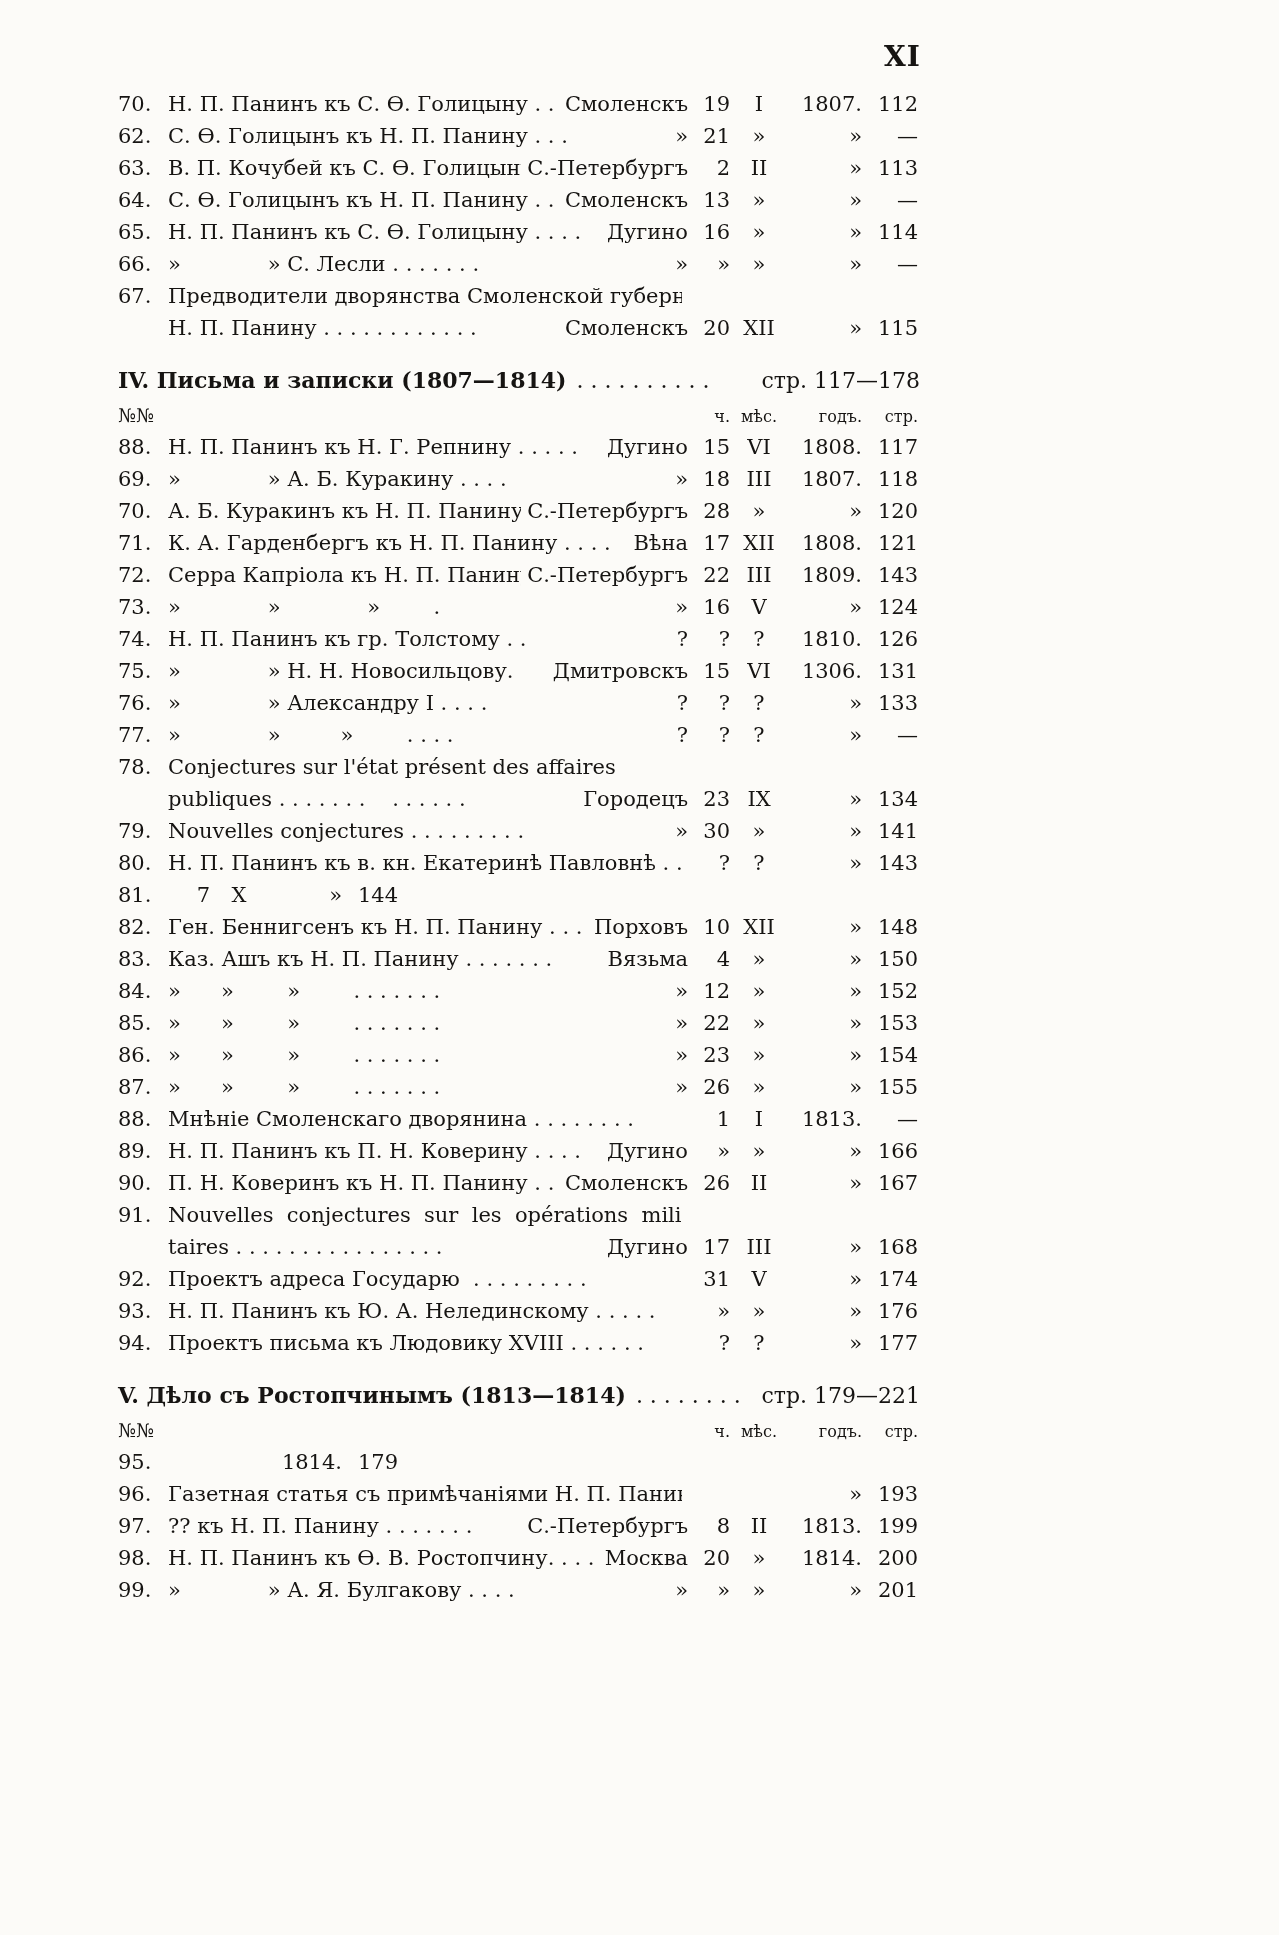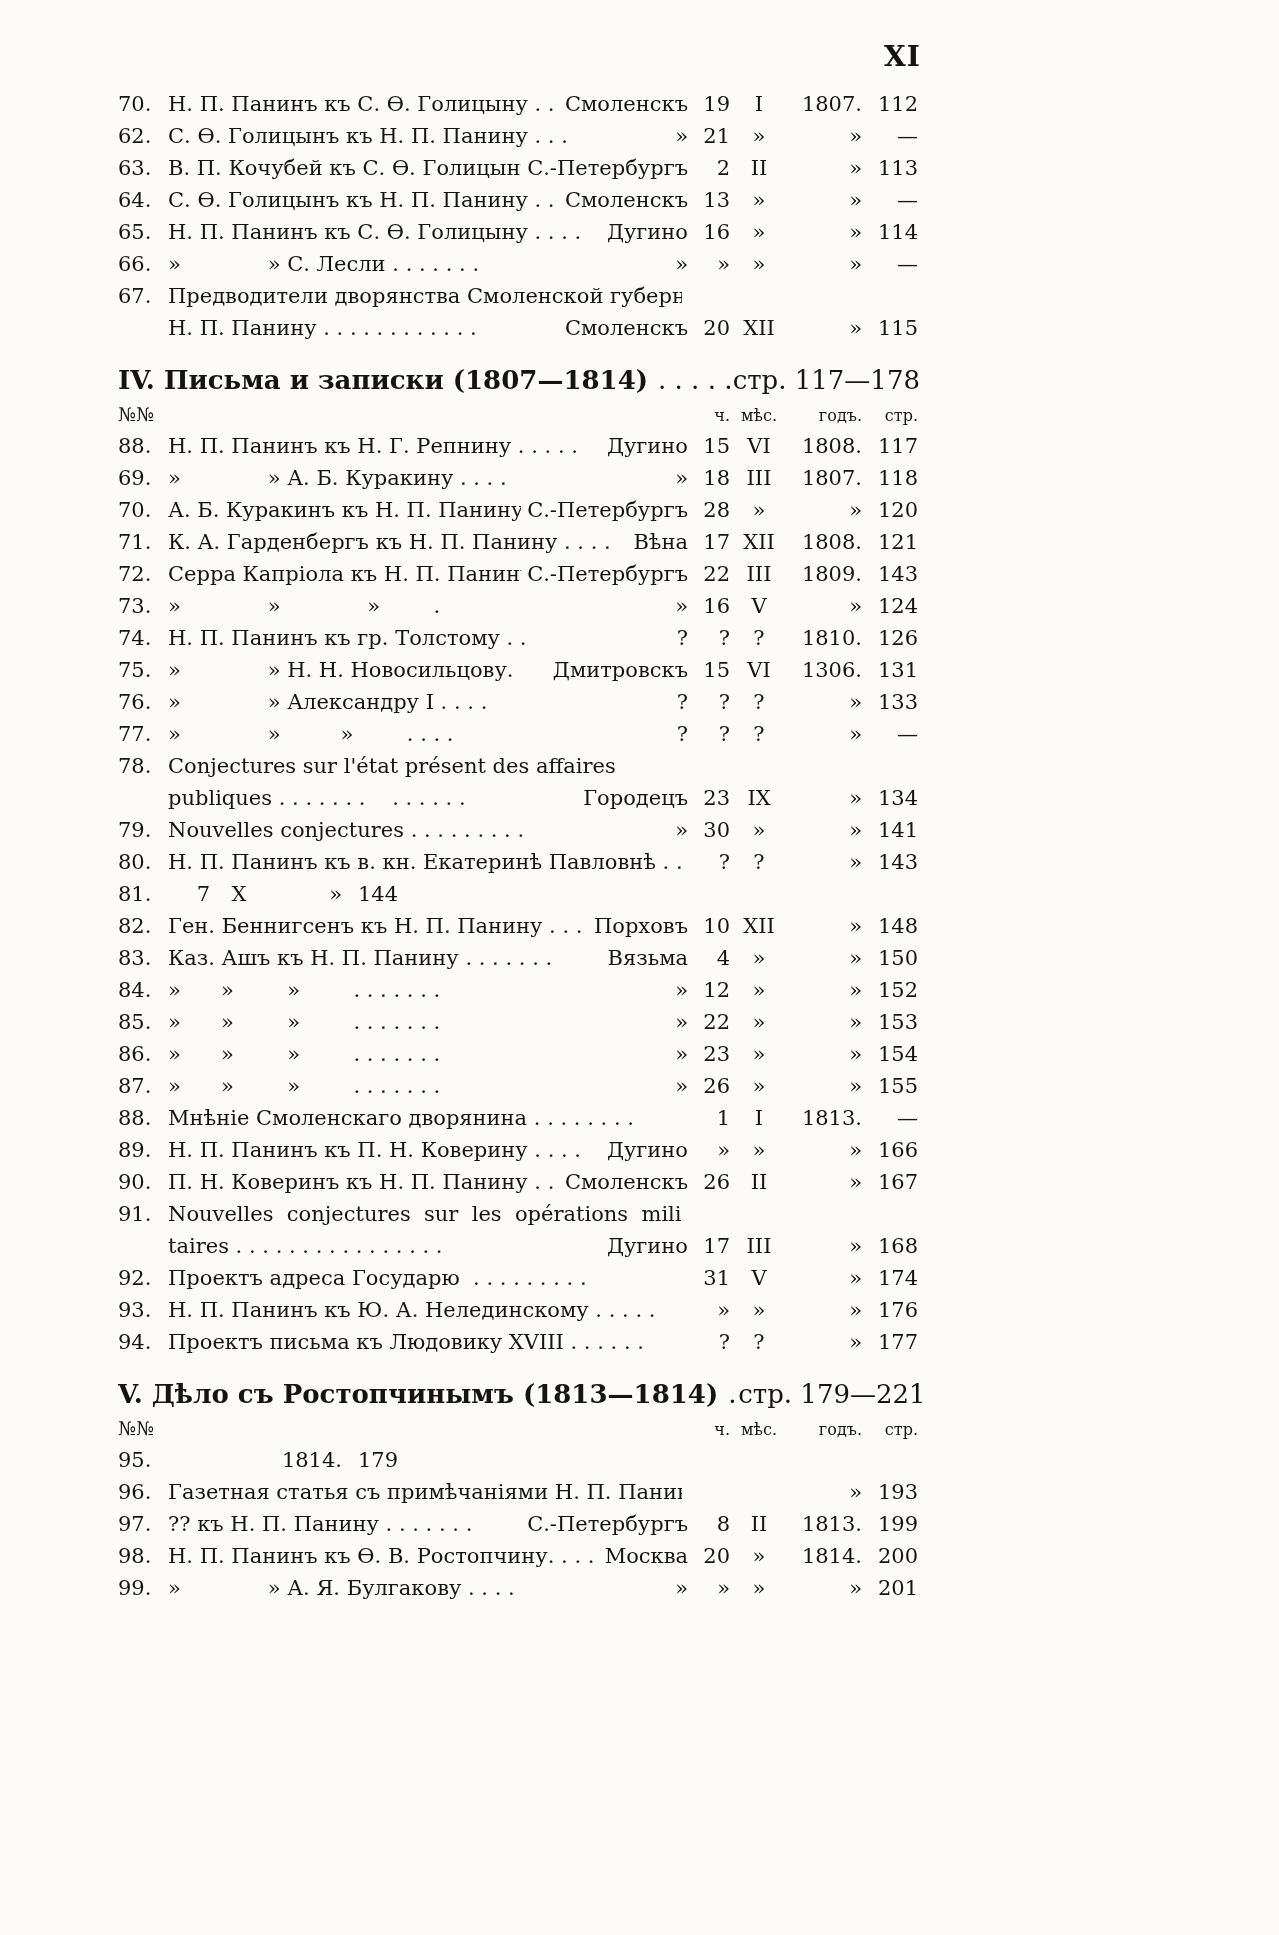--- a/index.html
+++ b/index.html
@@ -38,21 +38,21 @@
   .c-month { width: 58px; flex: none; text-align: center; white-space: nowrap; }
   .c-year  { width: 74px; flex: none; text-align: right; white-space: nowrap; }
   .c-page  { width: 56px; flex: none; text-align: right; white-space: nowrap; }
 
   .section-header {
     display: flex;
     align-items: baseline;
     margin-top: 20px;
     margin-bottom: 4px;
     font-weight: bold;
-    font-size: 26px;
+    font-size: 22px;
   }
   .sh-title { white-space: nowrap; }
   .sh-dots  { flex: 1; overflow: hidden; white-space: nowrap; padding: 0 10px; font-weight: normal; }
   .sh-pages { white-space: nowrap; font-weight: normal; }
 
   .colhead { display: flex; align-items: baseline; font-size: 16px; line-height: 28px; }
   .ch-num   { width: 50px; flex: none; font-size: 19px; }
   .ch-entry { width: 520px; flex: none; }
   .ch-day   { width: 42px; flex: none; text-align: right; }
   .ch-month { width: 58px; flex: none; text-align: center; }

